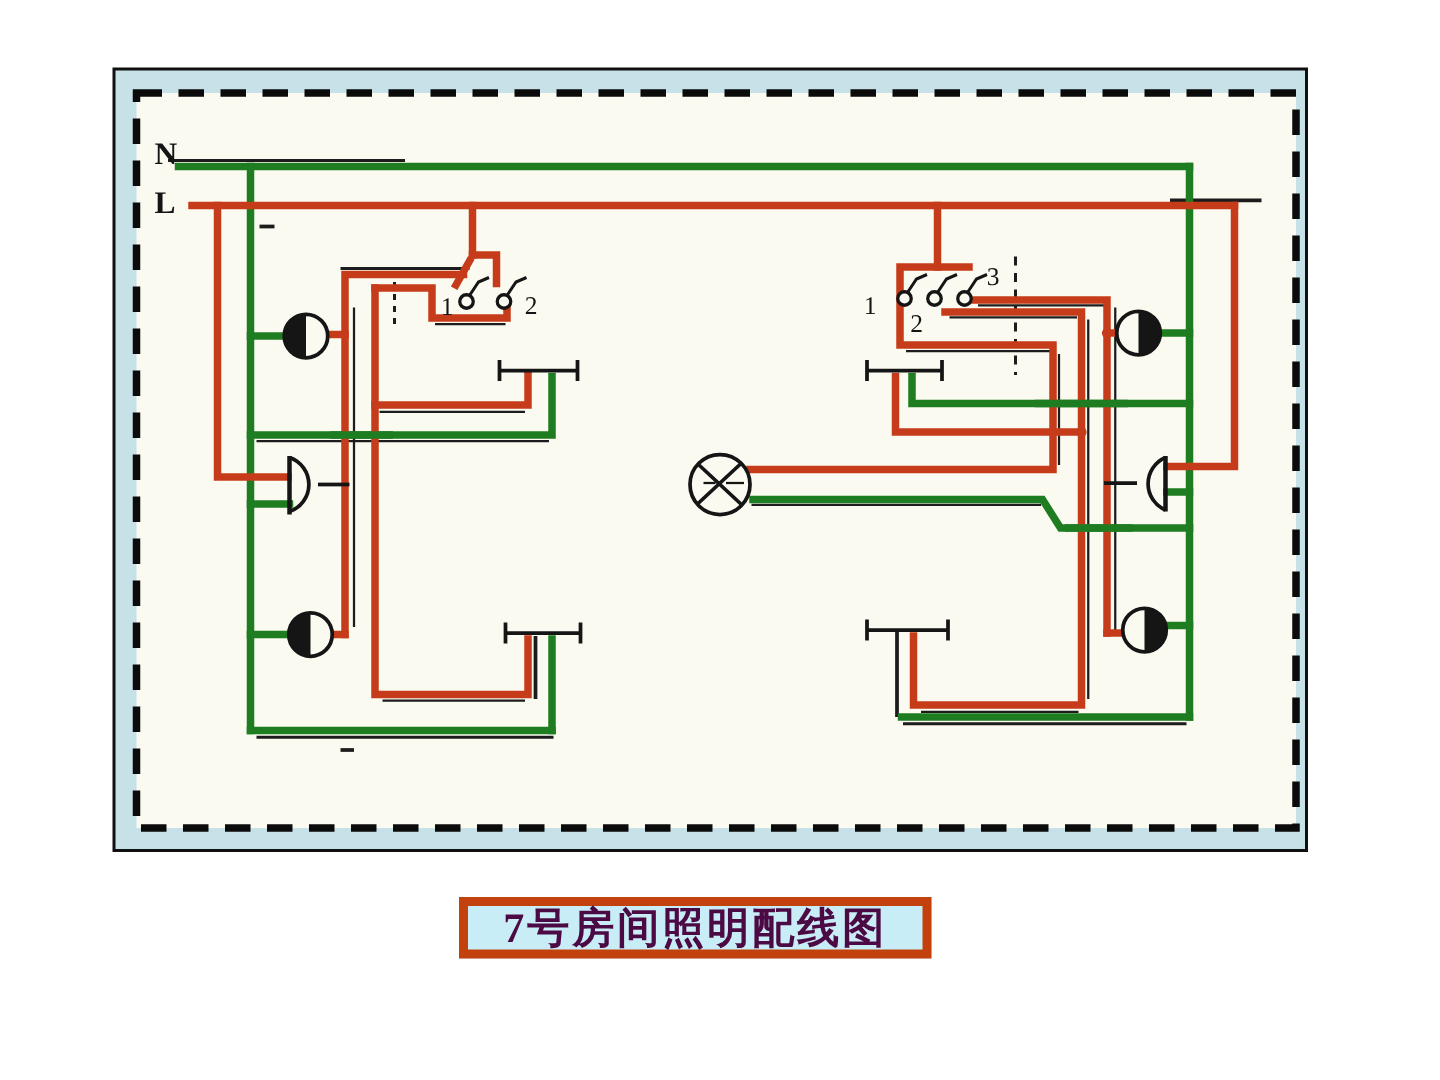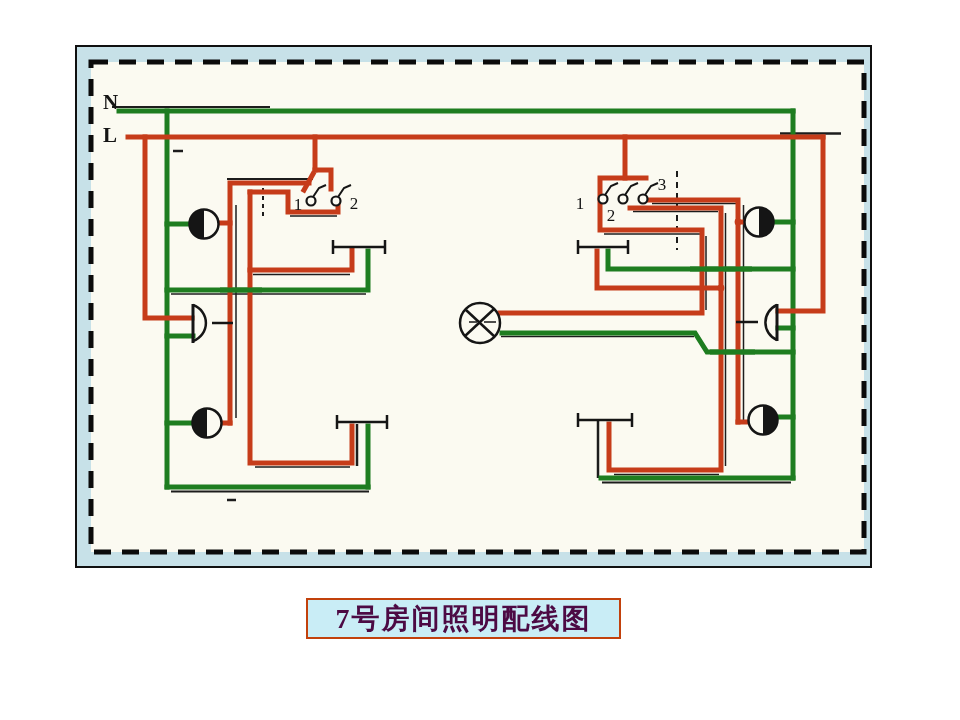--- a/index.html
+++ b/index.html
@@ -1,21 +1,21 @@
 <!DOCTYPE html>
 <html><head>
 <meta charset="utf-8">
 <style>
   html,body{margin:0;padding:0;background:#ffffff;}
   .slide{position:relative;width:960px;height:720px;background:#ffffff;overflow:hidden;
          font-family:"Liberation Serif",serif;}
   .panel-svg{position:absolute;left:0;top:0;}
   .caption-box{
     position:absolute;left:306px;top:598px;width:315px;height:41px;
-    box-sizing:border-box;border:2px solid #c2410c;background:#c9edf6;
+    box-sizing:border-box;border:6px solid #c2410c;background:#c9edf6;
     display:flex;align-items:center;justify-content:center;
     font-weight:bold;font-size:28px;letter-spacing:2px;color:#4c0a44;
     font-family:"Liberation Serif",serif;
   }
   text{font-family:"Liberation Serif",serif;fill:#141414;}
   .buslabel{font-size:21px;font-weight:bold;}
   .swlabel{font-size:17px;}
 </style>
 </head>
 <body>

